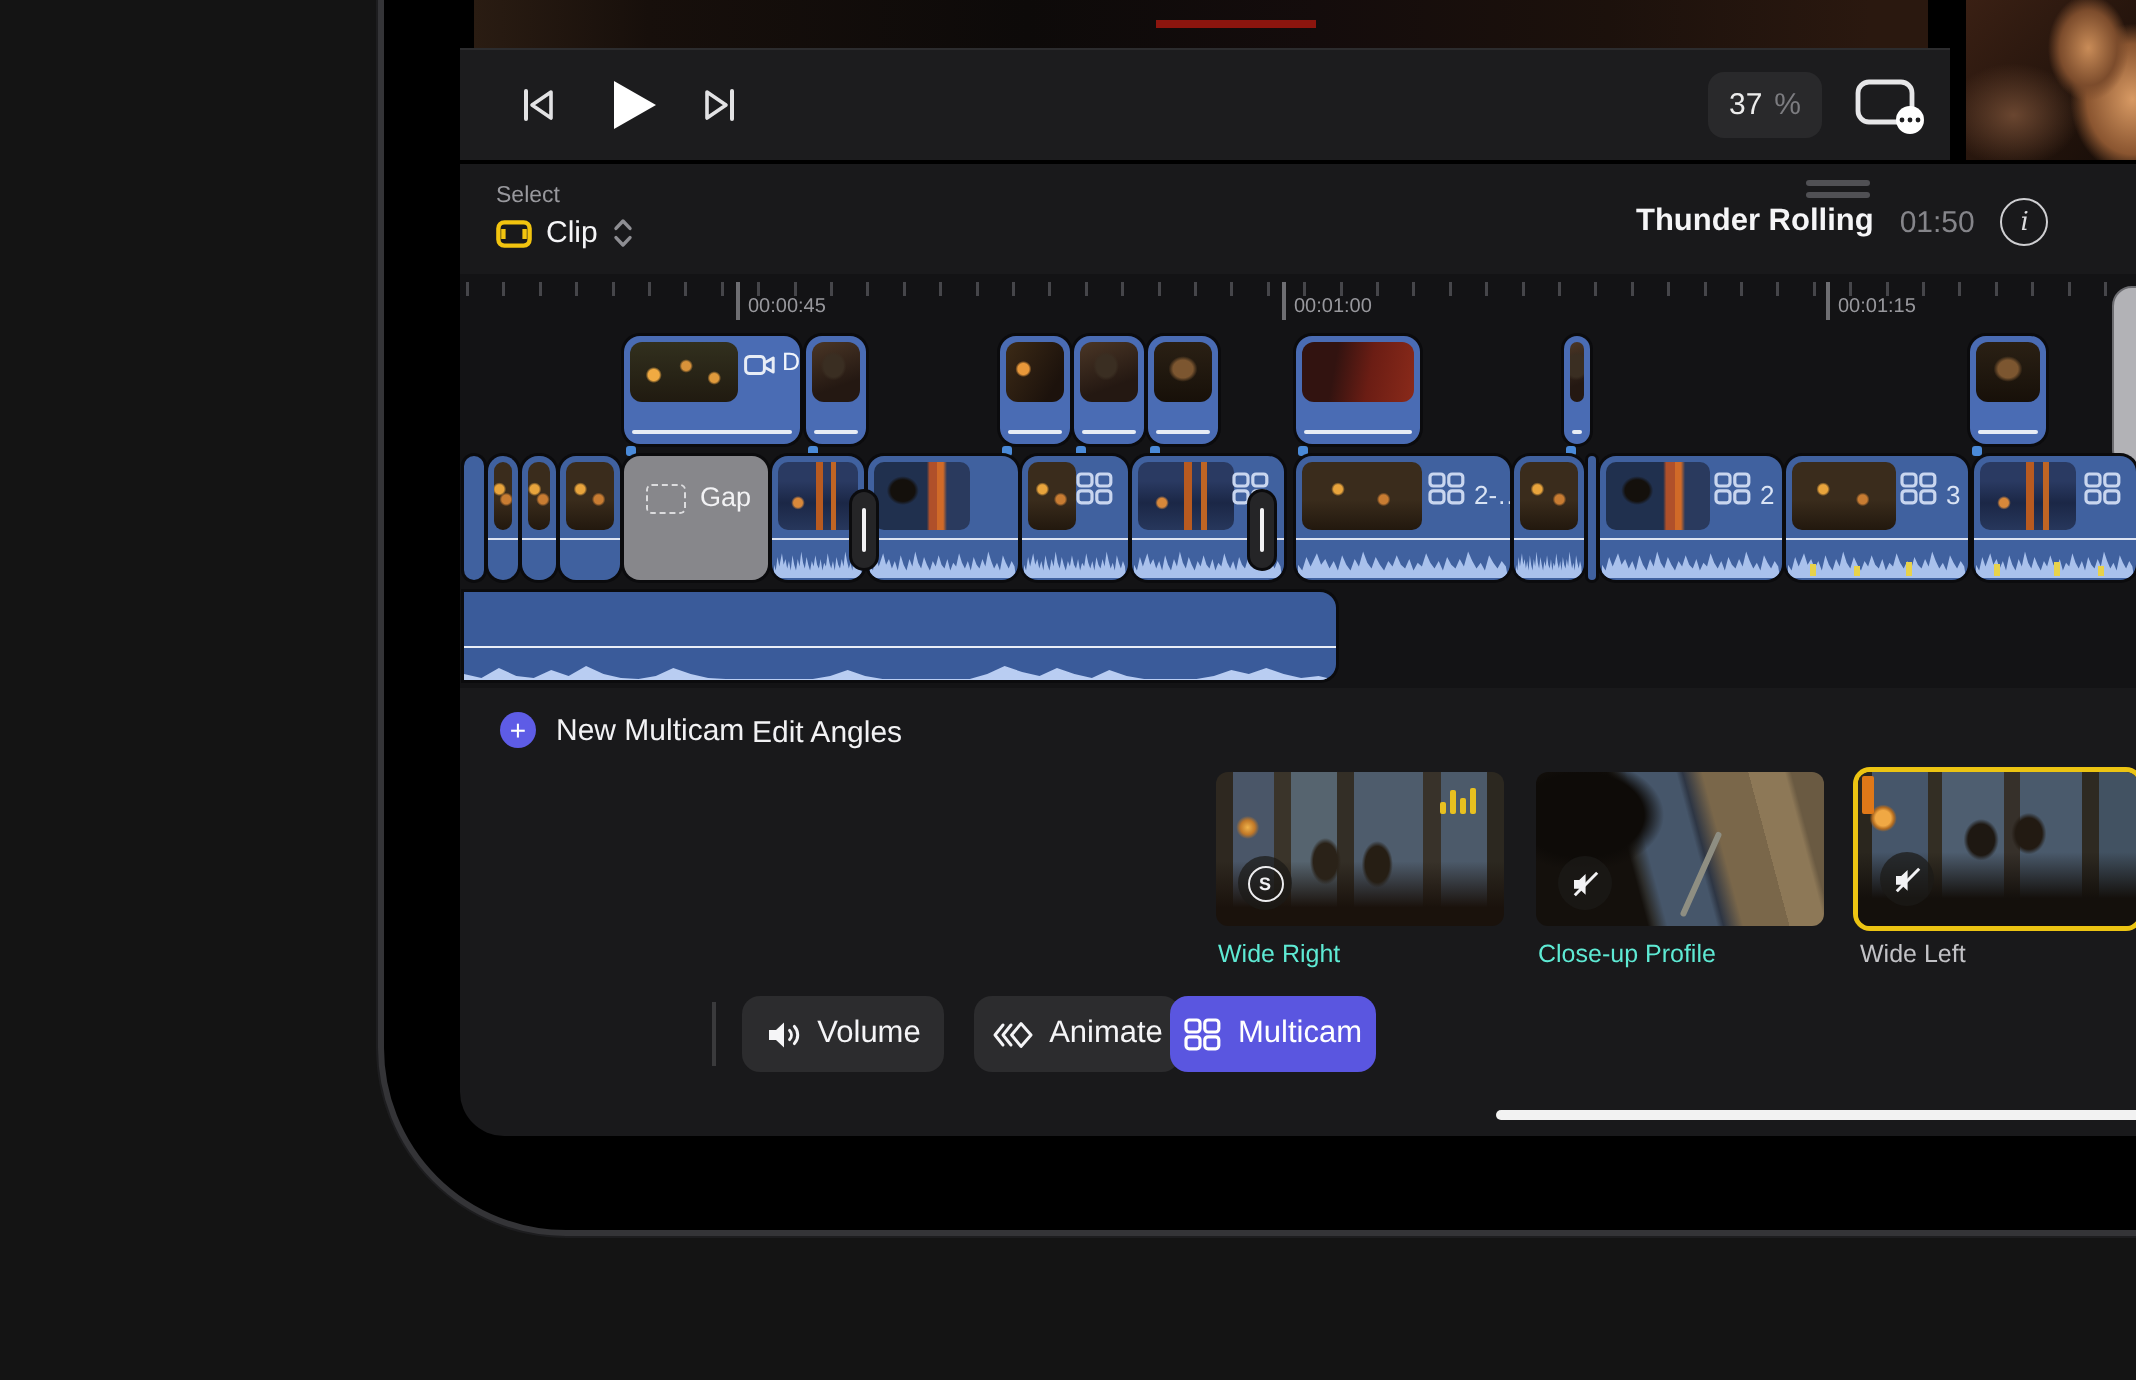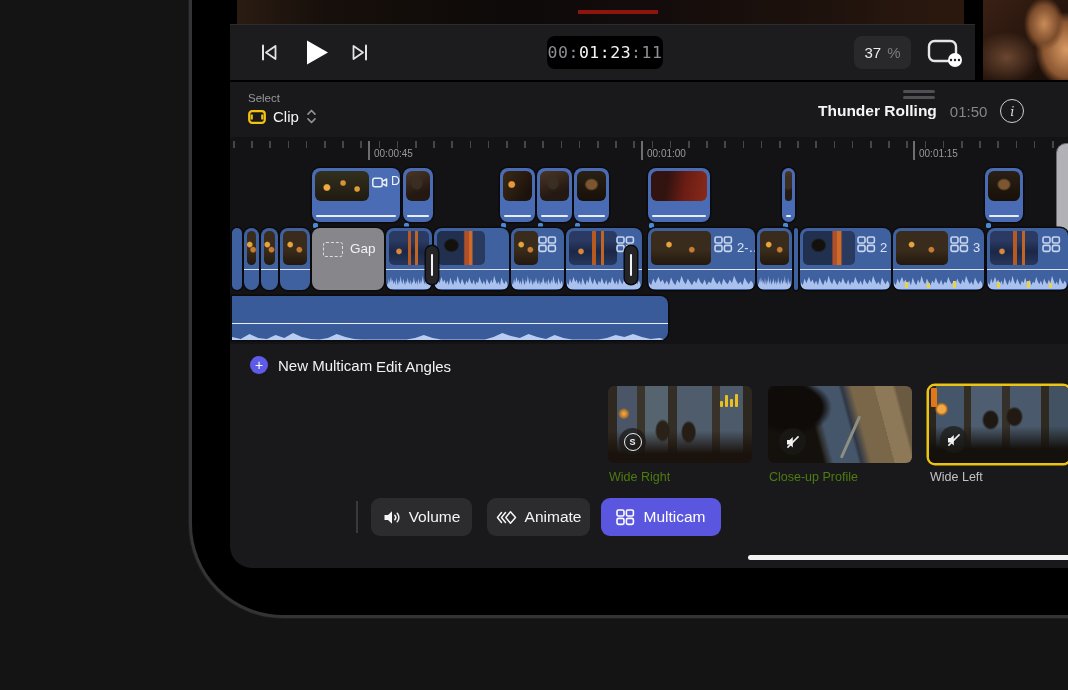--- a/index.html
+++ b/index.html
@@ -108,21 +108,21 @@
        radial-gradient(ellipse 11px 13px at 44% 44%,#1e1812 0 60%,transparent 80%),
        radial-gradient(ellipse 11px 13px at 61% 40%,#221a12 0 60%,transparent 80%),
        linear-gradient(180deg,transparent 52%,#14100c 82%),
        linear-gradient(90deg,#2a261e 0 5%,#46566a 5% 25%,#332e24 25% 30%,#4e5e70 30% 52%,#36302a 52% 58%,#4a5a6c 58% 80%,#2e2a22 80% 86%,#425262 86%);}
   .badge{position:absolute;width:27px;height:27px;border-radius:50%;background:rgba(28,26,24,.72);
          display:flex;align-items:center;justify-content:center;}
   .scirc{width:16px;height:16px;border-radius:50%;border:1.5px solid #ececee;color:#f2f2f4;
          display:flex;align-items:center;justify-content:center;font-size:9px;font-weight:bold;}
   .meter{position:absolute;display:flex;align-items:flex-end;gap:2px;height:14px;}
   .meter div{width:3px;background:#e8c020;border-radius:1px;}
-  .anglelabel{top:470px;font-size:12.5px;color:#4d7c0f;}
+  .anglelabel{top:470px;font-size:12.5px;color:#5eead4;}
   .micline{position:absolute;left:56%;top:36%;width:2.5px;height:46px;background:#8e8e82;transform:rotate(24deg);border-radius:2px;}
   .lampbar{position:absolute;left:2px;top:2px;width:6px;height:19px;background:#e07818;border-radius:1px;}
   
   .btn{top:498px;height:38px;background:#2c2c2e;border-radius:9px;display:flex;align-items:center;
        justify-content:center;gap:8px;font-size:15.5px;color:#f5f5f7;}
   .btn.primary{background:#5a56e0;color:#fff;}
   .vdiv{left:356px;top:501px;width:1.5px;height:32px;background:#3a3a3c;}
   .hscroll{left:748px;top:555px;width:330px;height:5px;background:#f2f2f2;border-radius:3px 0 0 3px;}
   svg{display:block;}
 </style>
@@ -158,25 +158,20 @@
     <path d="M4,2.5 V16.5" stroke="#e2e2e4" stroke-width="2" stroke-linecap="round" fill="none"></path>
     <path d="M16.5,3 L7,9.5 L16.5,16 Z" stroke="#e2e2e4" stroke-width="1.8" stroke-linejoin="round" fill="none"></path>
   </svg>
   <svg class="abs" style="left:305px;top:39px" width="25" height="27" viewBox="0 0 25 27">
     <path d="M2,1.5 L23,13.5 L2,25.5 Z" fill="#ffffff"></path>
   </svg>
   <svg class="abs" style="left:350px;top:43px" width="20" height="19" viewBox="0 0 20 19">
     <path d="M16,2.5 V16.5" stroke="#e2e2e4" stroke-width="2" stroke-linecap="round" fill="none"></path>
     <path d="M3.5,3 L13,9.5 L3.5,16 Z" stroke="#e2e2e4" stroke-width="1.8" stroke-linejoin="round" fill="none"></path>
   </svg>
-  <div class="abs tcpill">
-    <span class="tcdim">00:</span>
-      <span class="tcmain">01:23</span>
-      <span class="tcdim">:11</span>
-  </div>
   <div class="abs spdpill">
     <span class="spdv">37</span>
     <span class="spdu">%</span>
   </div>
   <svg class="abs" style="left:926px;top:38px" width="38" height="30" viewBox="0 0 38 30">
     <rect x="3" y="3" width="27" height="20" rx="5.5" fill="none" stroke="#e6e6e8" stroke-width="2.4"></rect>
     <circle cx="29" cy="22" r="7" fill="#ffffff"></circle>
     <circle cx="25" cy="22" r="1.2" fill="#1d1d1f"></circle>
       <circle cx="29" cy="22" r="1.2" fill="#1d1d1f"></circle>
       <circle cx="33" cy="22" r="1.2" fill="#1d1d1f"></circle>
@@ -438,21 +433,21 @@
     <span>Animate</span>
   </div>
   <div class="abs btn" style="left:371px;width:101px">
     <svg width="18" height="17" viewBox="0 0 18 17">
       <path d="M1.5,6 v5 h3.5 l4,3.8 v-12.6 l-4,3.8 z" fill="#f5f5f7"></path>
       <path d="M11.8,6.2 a3.4,3.4 0 0 1 0,4.6" fill="none" stroke="#f5f5f7" stroke-width="1.5" stroke-linecap="round"></path>
       <path d="M14.2,4.2 a6.4,6.4 0 0 1 0,8.6" fill="none" stroke="#f5f5f7" stroke-width="1.5" stroke-linecap="round"></path>
     </svg>
     <span>Volume</span>
   </div>
-  <div class="abs btn primary" style="left:601px;width:120px">
+  <div class="abs btn primary" style="left:585px;width:103px">
     <svg width="19" height="17" viewBox="0 0 19 17">
       <g fill="none" stroke="#ffffff" stroke-width="1.6">
         <rect x="1" y="1" width="7" height="6" rx="1.6"></rect>
           <rect x="10.4" y="1" width="7" height="6" rx="1.6"></rect>
         <rect x="1" y="9.4" width="7" height="6" rx="1.6"></rect>
           <rect x="10.4" y="9.4" width="7" height="6" rx="1.6"></rect>
       </g>
     </svg>
     <span>Multicam</span>
   </div>

